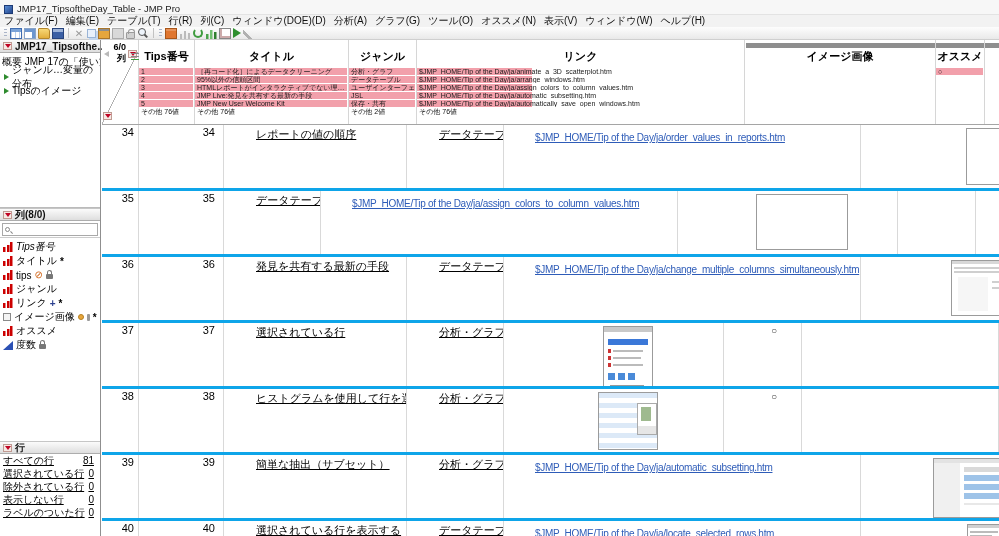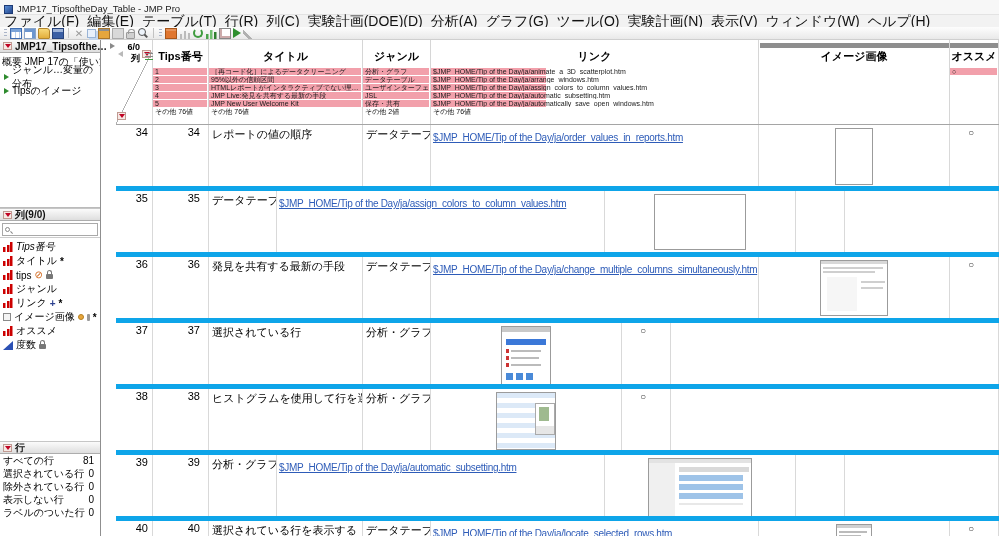--- a/index.html
+++ b/index.html
@@ -2,21 +2,21 @@
 <html><head>
 <meta charset="utf-8">
 <style>
   * { box-sizing: border-box; margin: 0; padding: 0; }
   html,body { width: 999px; height: 536px; overflow: hidden; }
   body { font-family: "Liberation Sans", sans-serif; background: #fff; color: #000; position: relative; }
 
   
   .titlebar { position:absolute; left:0; top:0; width:999px; height:15px; background:#f7f7f7; border-bottom:1px solid #e3e3e3; display:flex; align-items:flex-end; gap:4px; padding-left:4px; font-size:9.5px; color:#222; }
   .appicon { width:9px; height:9px; background:linear-gradient(135deg,#5b8fd6,#23468c); border:1px solid #1d3a75; }
-  .menubar { position:absolute; left:0; top:15px; width:999px; height:12px; background:#f2f2f2; display:flex; align-items:center; font-size:14px; color:#111; }
+  .menubar { position:absolute; left:0; top:15px; width:999px; height:12px; background:#f2f2f2; display:flex; align-items:center; font-size:10px; color:#111; }
   .menu-item { padding:0 4px; height:12px; line-height:12px; white-space:nowrap; }
   .toolbar { position:absolute; left:0; top:27px; width:999px; height:13px; background:linear-gradient(#fdfdfd,#e9e9e9); border-bottom:1px solid #cfcfcf; display:flex; align-items:center; padding-left:2px; }
   .grip { width:3px; height:9px; margin:0 2px; background:repeating-linear-gradient(#aab4c8 0 1px, transparent 1px 3px); }
   .tbsep { width:1px; height:10px; background:#c2c2c2; margin:0 3px; }
   .tbi { width:12px; height:11px; margin:0 1px; position:relative; }
   .i-newtable { background:#fff; border:1px solid #3f6cb0; background-image:linear-gradient(#7aa3d8 0 3px, transparent 3px), linear-gradient(90deg,#b9cfec 1px, transparent 1px); background-size:100% 100%, 4px 100%; }
   .i-newwin { background:#fff; border:1px solid #8aa4c8; box-shadow:inset -3px 3px 0 #6d96cf; }
   .i-open { background:linear-gradient(#f7d877,#e2ae3c); border:1px solid #b4862a; border-radius:1px 3px 1px 1px; }
   .i-save { background:#3b5fa4; border:1px solid #27437c; box-shadow:inset 0 3px 0 #9db3d8; }
   .i-cut { color:#9a9a9a; font-size:10px; line-height:11px; text-align:center; }
@@ -61,24 +61,24 @@
   .ic-expr { width:8px; height:8px; flex:0 0 8px; border:1px solid #8a8a8a; background:#f4f4f4; }
   .b-star { font-weight:bold; font-size:10px; }
   .b-excl { color:#d2691e; font-size:10px; line-height:10px; }
   .b-plus { color:#2b3f8f; font-weight:bold; font-size:10px; }
   .b-dot { width:6px; height:6px; border-radius:50%; background:#e8a63c; border:1px solid #b57f22; }
   .b-pin { width:3px; height:7px; background:#9a9a9a; border-radius:1px; }
   .ic-lock { width:7px; height:5px; background:#777; border-radius:1px; position:relative; margin-top:3px; }
   .ic-lock::before { content:""; position:absolute; left:1px; top:-4px; width:3px; height:4px; border:1.2px solid #777; border-bottom:none; border-radius:3px 3px 0 0; }
   .italic { font-style:italic; }
   .rows-panel { flex:1; display:flex; flex-direction:column; }
-  .row-stat { display:flex; justify-content:space-between; font-size:10px; height:13px; line-height:13px; padding:0 6px 0 3px; }
+  .row-stat { display:flex; justify-content:space-between; font-size:10px; height:13px; line-height:13px; padding:0 6px 0 3px;text-decoration:underline; }
 
   
-  .grid { position:absolute; left:102px; top:40px; right:0; bottom:0; background:#fff; overflow:hidden;margin-left:14px; }
+  .grid { position:absolute; left:102px; top:40px; right:0; bottom:0; background:#fff; overflow:hidden; }
   .group-strip { position:absolute; left:644px; right:0; top:3px; height:5px; background:#8e8e8e; }
   .hband { display:flex; height:85px; border-bottom:1px solid #a5a5a5; position:relative; }
   .hcol { border-right:1px solid #d6d6d6; position:relative; }
   .w-rowhdr{width:37px; flex:0 0 37px;} .w-tips{width:56px; flex:0 0 56px;} .w-title{width:154px; flex:0 0 154px;}
   .w-genre{width:68px; flex:0 0 68px;} .w-link{width:328px; flex:0 0 328px;} .w-img{width:191px; flex:0 0 191px;}
   .w-rec{width:49px; flex:0 0 49px;} .w-fill{flex:1; border-right:none;}
   .hlabel { height:28px; padding-top:11px; text-align:center; font-weight:bold; font-size:11px; line-height:1; white-space:nowrap; overflow:hidden; }
   .pv { height:48px; }
   .pvr { height:7px; line-height:7px; font-size:7px; margin:0 1px 1px 0; padding-left:2px; white-space:nowrap; overflow:hidden; color:#1a1a1a; }
   .pink { background:#f2a0ab; }
@@ -86,25 +86,25 @@
   .pvother { height:8px; line-height:8px; font-size:7px; padding-left:2px; color:#111; white-space:nowrap; }
   .corner-top { display:flex; align-items:center; gap:2px; padding:2px 1px 0 2px; font-size:9px; font-weight:bold; position:relative; z-index:2; }
   .ltri { width:0; height:0; border-top:3.5px solid transparent; border-bottom:3.5px solid transparent; border-right:5px solid #b9b9b9; }
   .corner-lbl { flex:1; text-align:right; }
   .corner-diag { position:absolute; left:0; top:12px; right:0; bottom:0;
     background:linear-gradient(to bottom right, transparent calc(50% - 0.6px), #b0b0b0 calc(50% - 0.6px) calc(50% + 0.6px), transparent calc(50% + 0.6px)); }
   .list-icon { position:absolute; right:-1px; top:13px; width:8px; height:7px; z-index:2;
     background:linear-gradient(#8a8a8a,#8a8a8a) no-repeat 0 0/8px 1px, linear-gradient(#8a8a8a,#8a8a8a) no-repeat 0 3px/8px 1px, linear-gradient(#3f9c3f,#3f9c3f) no-repeat 0 6px/8px 1px; }
   .corner-rows-btn { position:absolute; left:1px; bottom:2px; z-index:2; }
 
-  .drow { display:flex; height:66px; border-bottom:5px solid #0ea5e9; background:#fff; }
+  .drow { display:flex; height:66px; border-bottom:3px solid #0ea5e9; background:#fff;gap:29px; }
   .dc { border-right:1px solid #d9d9d9; overflow:hidden; }
   .cell-num { text-align:right; font-size:11px; padding:1px 4px 0 0; color:#000; }
   .cell-tipsnum { text-align:right; font-size:11px; padding:1px 8px 0 0; }
-  .cell-text { font-size:11px; padding:2px 3px 0 3px; white-space:nowrap; }
+  .cell-text { font-size:11px; padding:2px 3px 0 3px; white-space:nowrap;text-decoration:underline; }
   .cell-link { padding:2px 12px 0 2px; white-space:nowrap; }
   .cell-link a { color:#2e5cb8; text-decoration:underline; font-size:10px; letter-spacing:-0.3px; white-space:nowrap; }
   .cell-img { display:flex; justify-content:center; align-items:flex-start; }
   .cell-rec { font-size:10px; padding:2px 0 0 18px; color:#444; }
 
   
   .thumb { border:1px solid #9b9b9b; background-color:#fff; margin-top:3px; }
   .t34 { width:38px; height:57px;
     background:linear-gradient(#d0d0d0,#d0d0d0) no-repeat 0 0/100% 4px,
       linear-gradient(#bcd6f2,#bcd6f2) no-repeat 2px 9px/24px 4px,
@@ -177,25 +177,25 @@
   <span class="appicon"></span>
   <span>JMP17_TipsoftheDay_Table - JMP Pro</span>
 </div>
 
 <div class="menubar">
   <span class="menu-item">ファイル(F)</span>
   <span class="menu-item">編集(E)</span>
   <span class="menu-item">テーブル(T)</span>
   <span class="menu-item">行(R)</span>
   <span class="menu-item">列(C)</span>
-  <span class="menu-item">実験計画(DOE)(D)</span>
+  <span class="menu-item">ウィンドウ(DOE)(D)</span>
   <span class="menu-item">分析(A)</span>
   <span class="menu-item">グラフ(G)</span>
   <span class="menu-item">ツール(O)</span>
-  <span class="menu-item">実験計画(N)</span>
+  <span class="menu-item">オススメ(N)</span>
   <span class="menu-item">表示(V)</span>
   <span class="menu-item">ウィンドウ(W)</span>
   <span class="menu-item">ヘルプ(H)</span>
 </div>
 
 <div class="toolbar">
   <span class="grip"></span>
   <span class="tbi i-newtable"></span>
   <span class="tbi i-newwin"></span>
   <span class="tbi i-open"></span>
@@ -237,21 +237,21 @@
       <span class="green-tri"></span>
       <span>Tipsのイメージ</span>
     </div>
   </div>
 
   <div class="cols-panel">
     <div class="panel-hdr">
       <span class="red-tri-btn">
           <span class="red-tri"></span>
         </span>
-      <span>列(9/0)</span>
+      <span>列(8/0)</span>
     </div>
     <div class="col-search">
       <span class="mag"></span>
     </div>
     <div class="col-list">
       <div class="col-item">
         <span class="ic-nom"></span>
         <span class="italic">Tips番号</span>
       </div>
       <div class="col-item">
@@ -470,20 +470,21 @@
     <div class="dc w-img cell-img">
         <div class="thumb t38"></div>
       </div>
     <div class="dc w-rec cell-rec">○</div>
     <div class="dc w-fill"></div>
   </div>
 
   <div class="drow">
     <div class="dc w-rowhdr cell-num">39</div>
     <div class="dc w-tips cell-tipsnum">39</div>
+    <div class="dc w-title cell-text">簡単な抽出（サブセット）</div>
     <div class="dc w-genre cell-text">分析・グラフ</div>
     <div class="dc w-link cell-link"><a href="#">$JMP_HOME/Tip of the Day/ja/automatic_subsetting.htm</a></div>
     <div class="dc w-img cell-img">
         <div class="thumb t39"></div>
       </div>
     <div class="dc w-rec cell-rec"></div>
     <div class="dc w-fill"></div>
   </div>
 
   <div class="drow">

